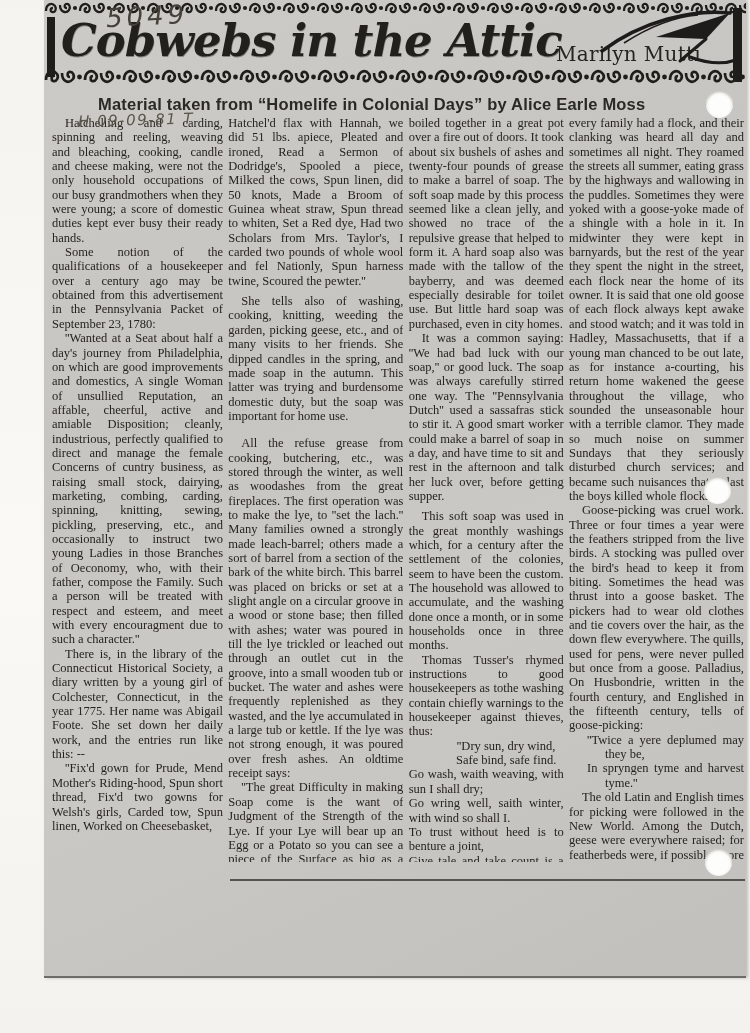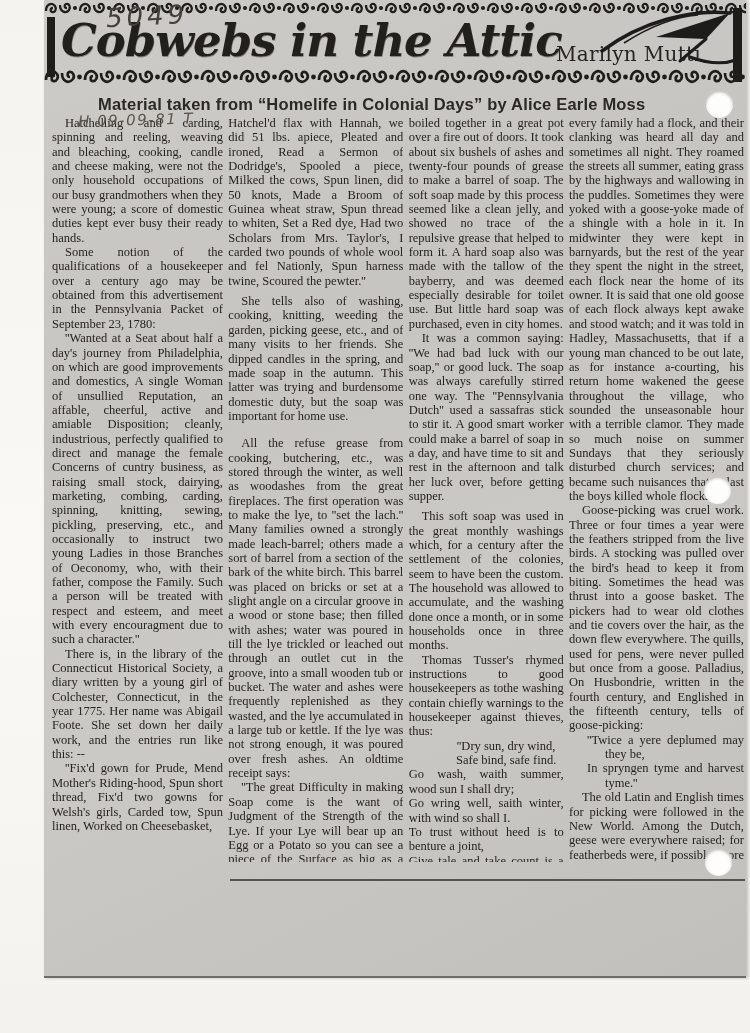--- a/index.html
+++ b/index.html
@@ -160,21 +160,21 @@
 
       </div>
 
       <div class="col col3">
         <p class="p-flush">boiled together in a great pot over a fire out of doors. It took about six bushels of ashes and twenty-four pounds of grease to make a barrel of soap. The soft soap made by this process seemed like a clean jelly, and showed no trace of the repulsive grease that helped to form it. A hard soap also was made with the tallow of the bayberry, and was deemed especially desirable for toilet use. But little hard soap was purchased, even in city homes.</p>
         <p>It was a common saying: ''We had bad luck with our soap,'' or good luck. The soap was always carefully stirred one way. The ''Pennsylvania Dutch'' used a sassafras stick to stir it. A good smart worker could make a barrel of soap in a day, and have time to sit and rest in the afternoon and talk her luck over, before getting supper.</p>
         <p class="gap-sm">This soft soap was used in the great monthly washings which, for a century after the settlement of the colonies, seem to have been the custom. The household was allowed to accumulate, and the washing done once a month, or in some households once in three months.</p>
         <p>Thomas Tusser's rhymed instructions to good housekeepers as tothe washing contain chiefly warnings to the housekeeper against thieves, thus:</p>
         <p class="verse-in">''Dry sun, dry wind,</p>
         <p class="verse-in">Safe bind, safe find.</p>
-        <p class="verse-fl">Go wash, waith summer, wood sun I shall dry;</p>
+        <p class="verse-fl">Go wash, waith weaving, with sun I shall dry;</p>
         <p class="verse-fl">Go wring well, saith winter, with wind so shall I.</p>
         <p class="verse-fl">To trust without heed is to benture a joint,</p>
         <p class="verse-fl">Give tale and take count is a housewifely point.''</p>
 
       </div>
 
       <div class="col col4">
         <p class="p-flush">every family had a flock, and their clanking was heard all day and sometimes all night. They roamed the streets all summer, eating grass by the highways and wallowing in the puddles. Sometimes they were yoked with a goose-yoke made of a shingle with a hole in it. In midwinter they were kept in barnyards, but the rest of the year they spent the night in the street, each flock near the home of its owner. It is said that one old goose of each flock always kept awake and stood watch; and it was told in Hadley, Massachusetts, that if a young man chanced to be out late, as for instance a-courting, his return home wakened the geese throughout the village, who sounded the unseasonable hour with a terrible clamor. They made so much noise on summer Sundays that they seriously disturbed church services; and became such nuisances that at last the boys killed whole flocks.</p>
         <p>Goose-picking was cruel work. Three or four times a year were the feathers stripped from the live birds. A stocking was pulled over the bird's head to keep it from biting. Sometimes the head was thrust into a goose basket. The pickers had to wear old clothes and tie covers over the hair, as the down flew everywhere. The quills, used for pens, were never pulled but once from a goose. Palladius, On Husbondrie, written in the fourth century, and Englished in the fifteenth century, tells of goose-picking:</p>
         <p class="verse-hang">''Twice a yere deplumed may they be,</p>

